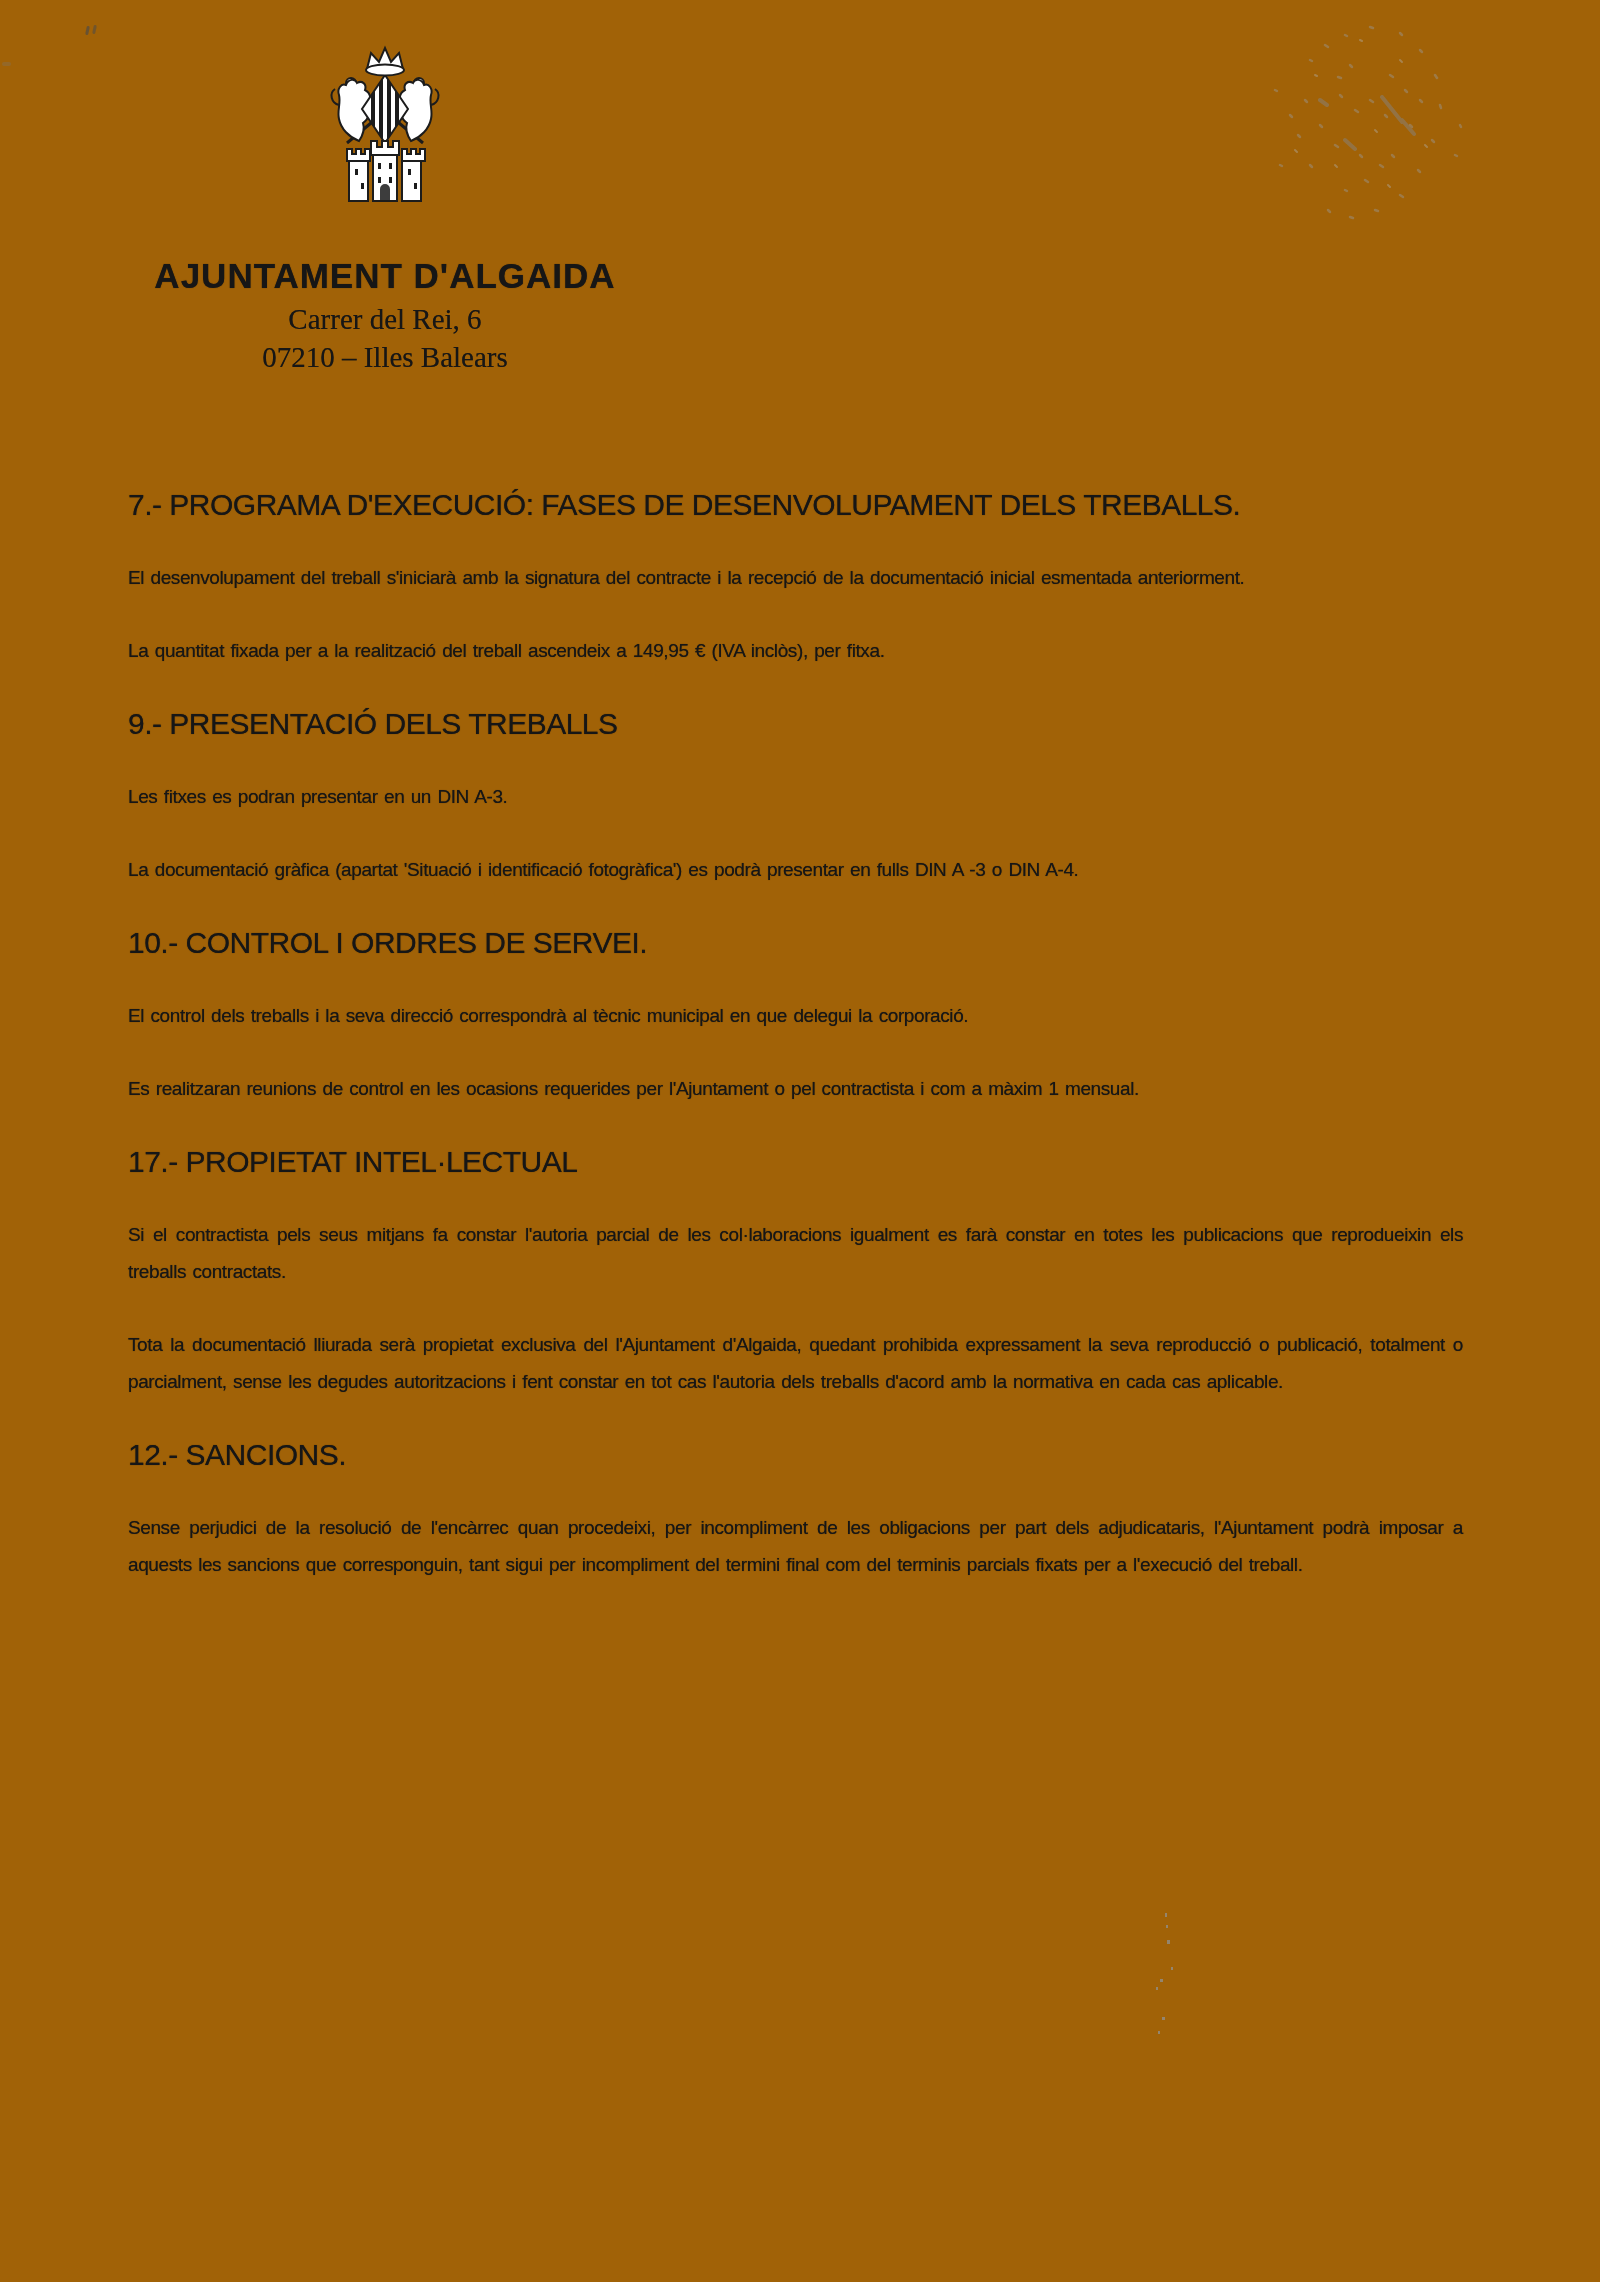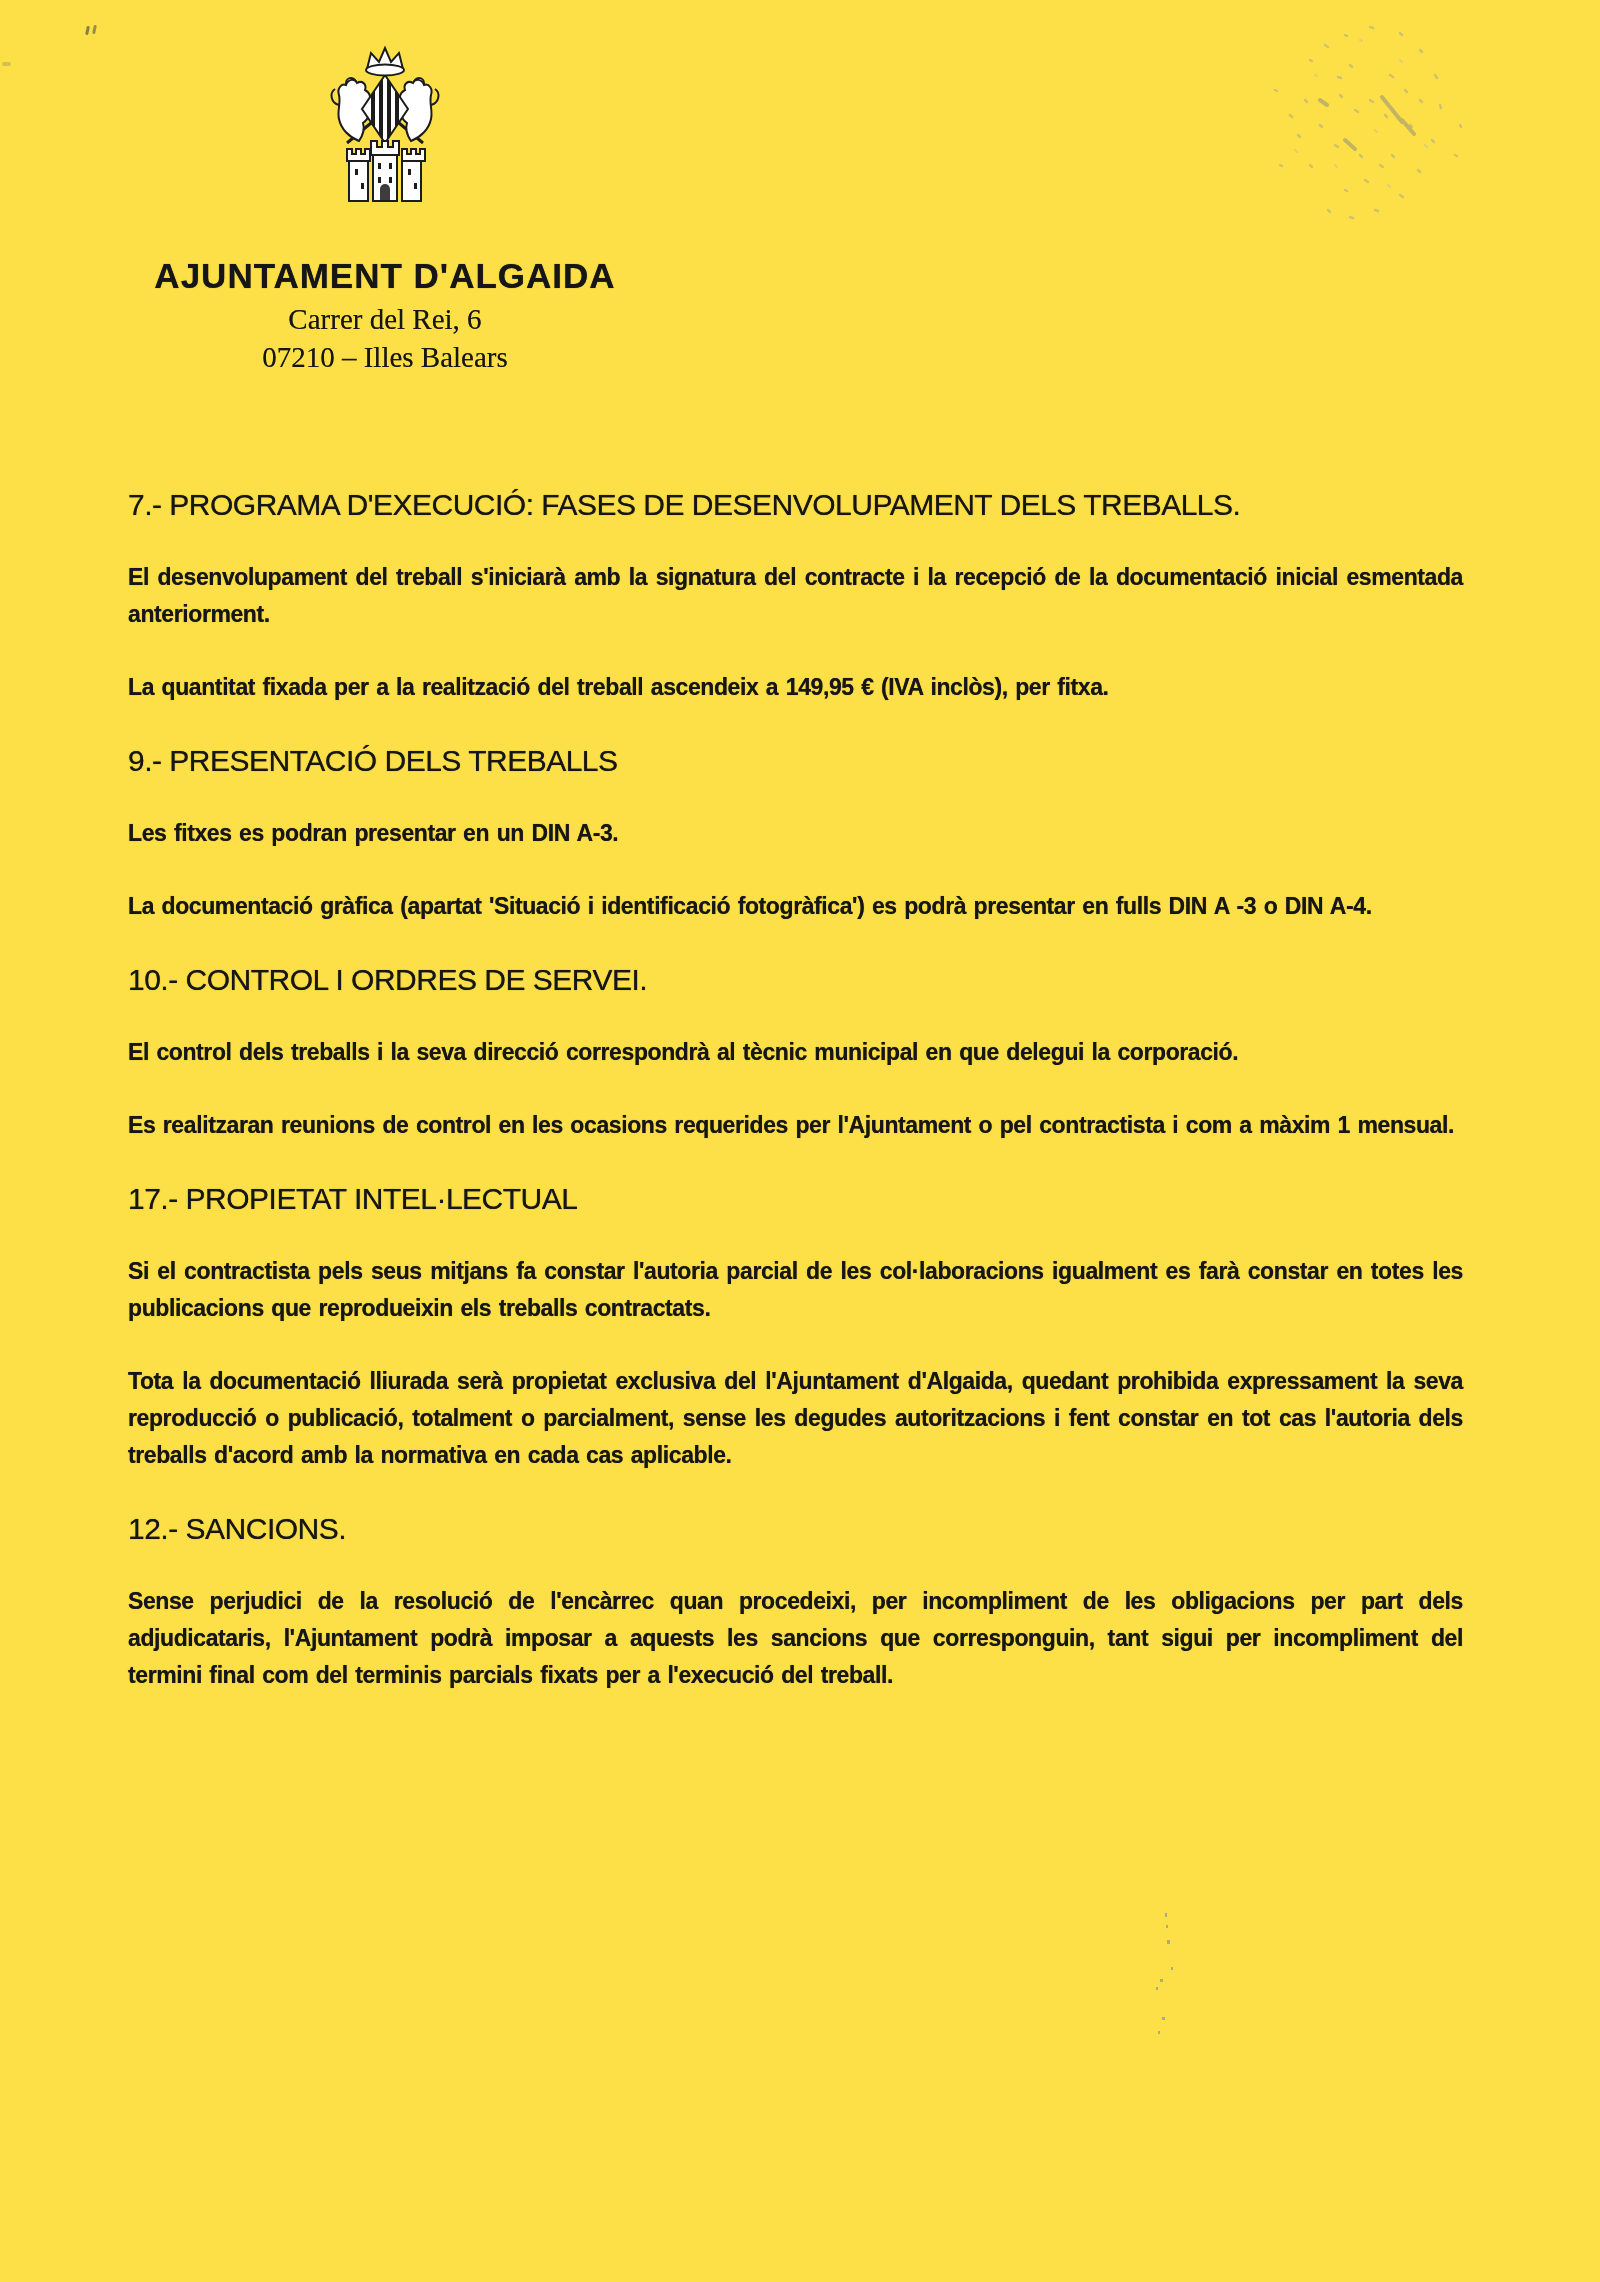--- a/index.html
+++ b/index.html
@@ -1,20 +1,20 @@
 <!DOCTYPE html>
 <html><head>
 <meta charset="utf-8">
 <style>
   html,body{margin:0;padding:0;background:#e9e9e9;}
   .page{
     position:relative;
     width:1600px;height:2282px;
     margin:0 auto;
-    background:#fde047;
+    background:#a16207;
     font-family:"Liberation Sans",sans-serif;
     color:#161616;
     overflow:hidden;
   }
   
   .letterhead{position:absolute;left:130px;top:0;width:510px;text-align:center;}
   .emblem{position:absolute;left:185px;top:45px;width:140px;height:160px;}
   .org-name{
     position:absolute;left:0;top:256px;width:510px;
     font-size:35px;font-weight:700;letter-spacing:1px;white-space:nowrap;
@@ -31,24 +31,23 @@
   
   .doc-body{position:absolute;left:128px;top:486px;width:1335px;}
   .doc-body h2{
     margin:0 0 36px 0;
     font-size:30px;font-weight:400;letter-spacing:-0.5px;
     line-height:37px;white-space:nowrap;
     text-shadow:0 0 0.8px rgba(20,20,20,.85);
   }
   .doc-body p{
     margin:0 0 36px 0;
-    font-size:23px;letter-spacing:-0.4px;word-spacing:1.5px;
+    font-size:19px;letter-spacing:-0.4px;word-spacing:1.5px;
     line-height:37px;text-align:justify;
     text-shadow:0 0 0.7px rgba(20,20,20,.75);
-    font-weight:bold;
   }
   section{margin:0;padding:0;}
   
   .smudge{position:absolute;left:1250px;top:5px;width:230px;height:270px;opacity:.8;}
   .dot-trail{position:absolute;left:1148px;top:1905px;width:30px;height:140px;}
   .tl-mark{position:absolute;background:#4a4a4a;border-radius:2px;}
   .tl-mark.m1{left:86px;top:26px;width:3px;height:9px;transform:rotate(12deg);opacity:.65;}
   .tl-mark.m2{left:93px;top:25px;width:3px;height:9px;transform:rotate(12deg);opacity:.55;}
   .tl-mark.m3{left:2px;top:62px;width:9px;height:4px;opacity:.30;background:#777;}
 </style>

